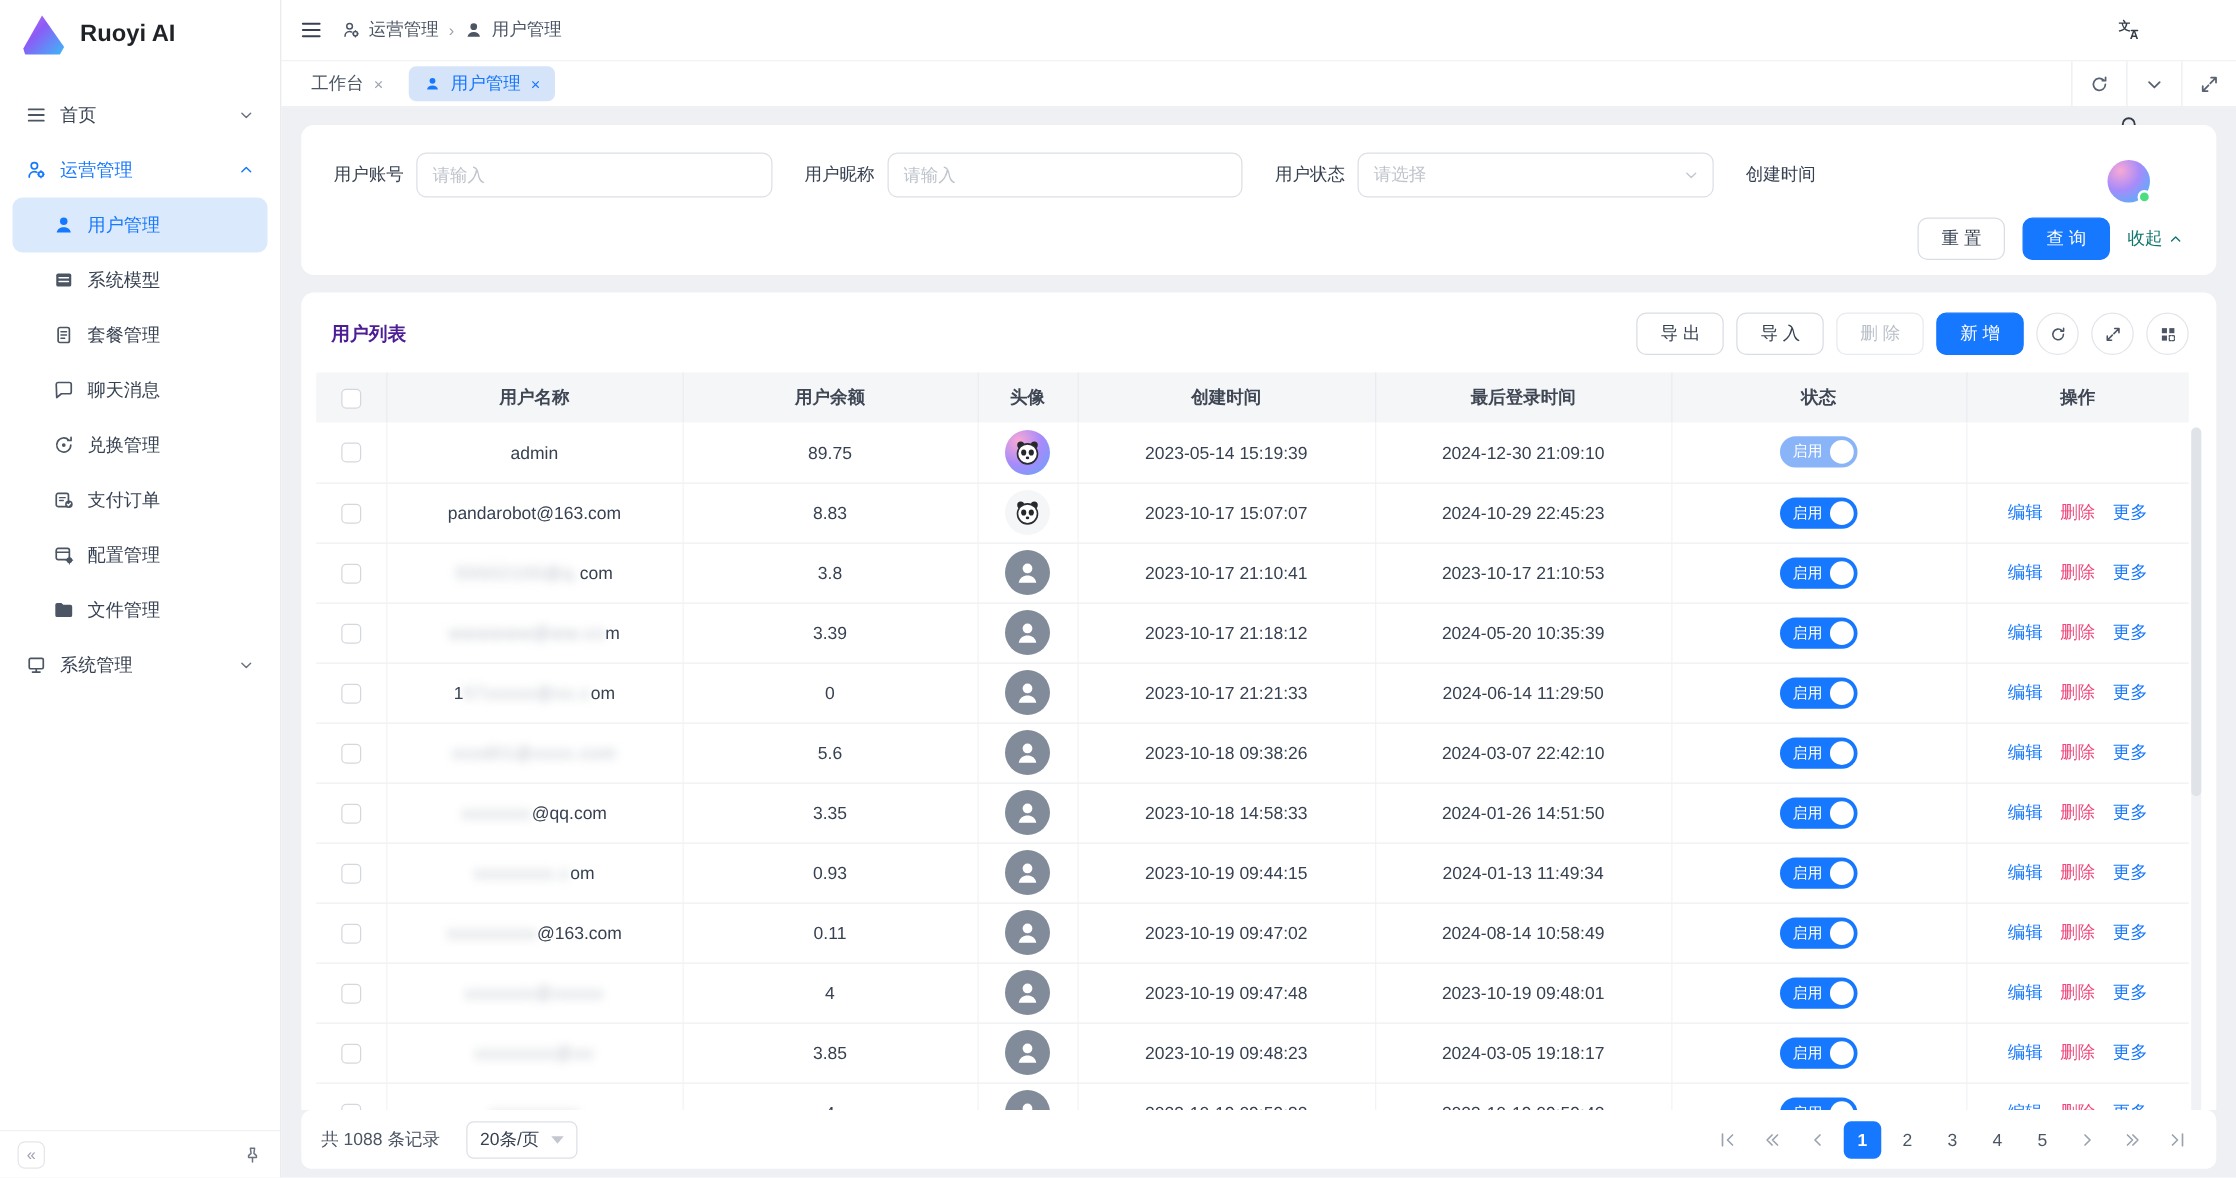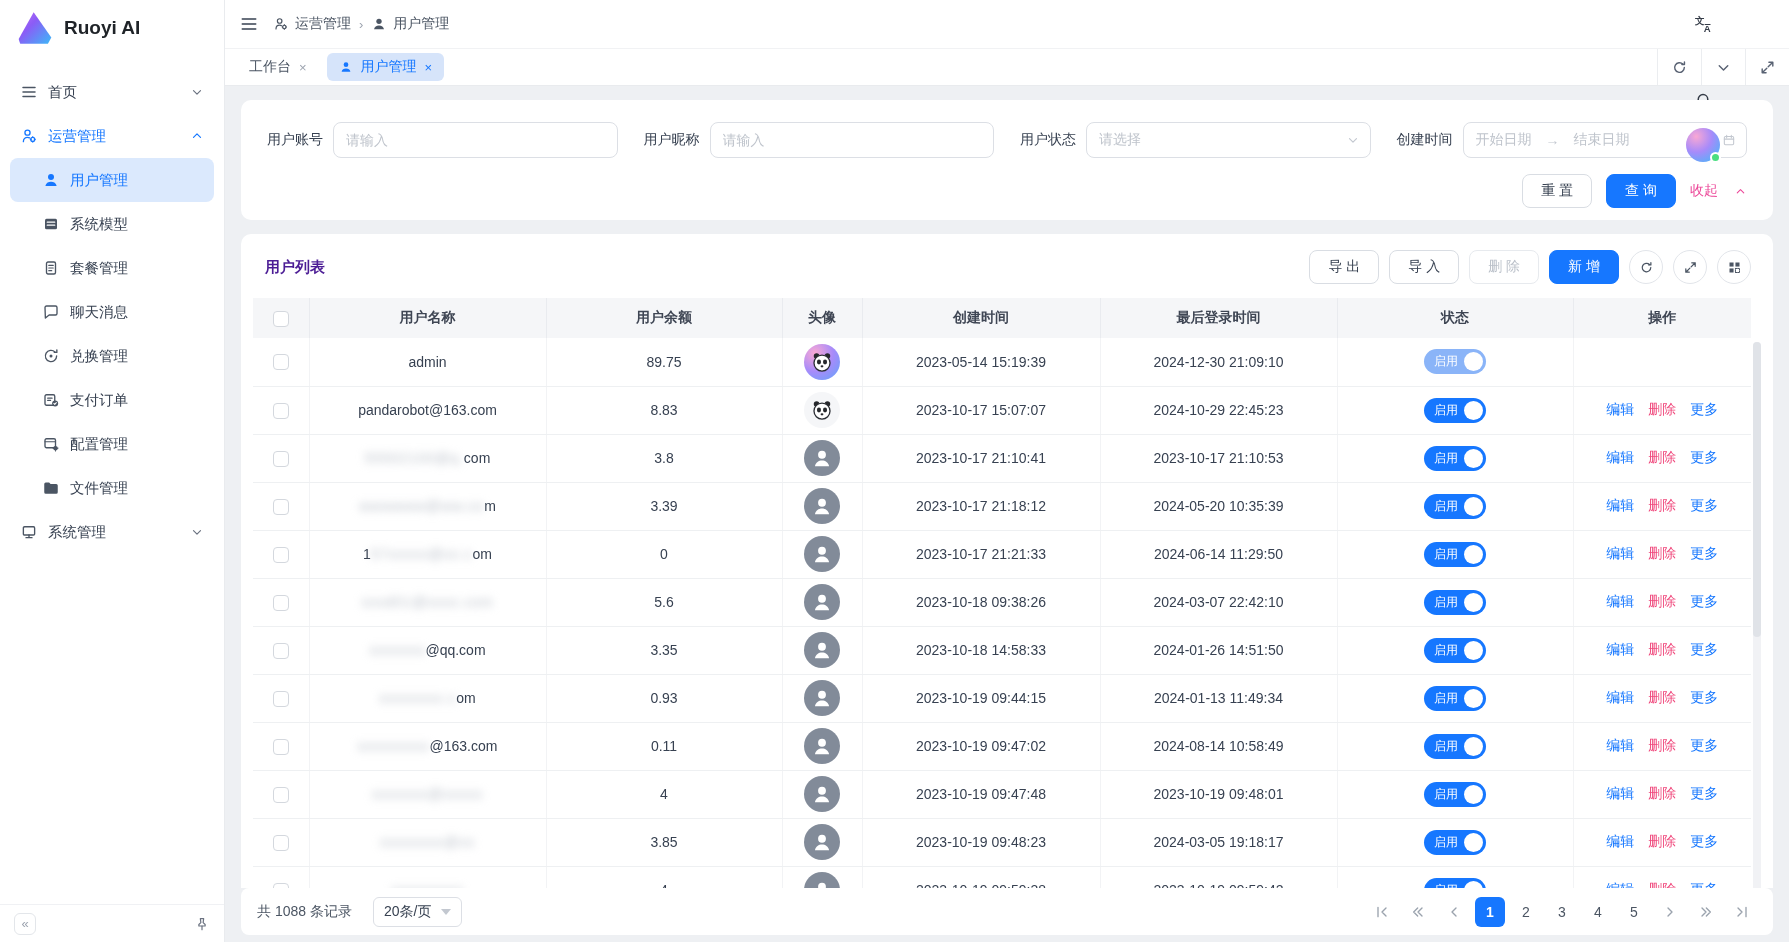--- a/index.html
+++ b/index.html
@@ -70,21 +70,21 @@
   .finput { flex:1; height:36px; border:1px solid #dcdfe5; border-radius:8px; padding:0 12px; font-size:14px; color:#374151; background:#fff; outline:none; min-width:0; }
   .finput::placeholder { color:#bfc4cc; }
   .fselect, .fdates { flex:1; height:36px; border:1px solid #dcdfe5; border-radius:8px; padding:0 10px 0 12px; display:flex; align-items:center; color:#bfc4cc; cursor:pointer; min-width:0; }
   .fselect .caret, .fdates .cal { margin-left:auto; width:14px; height:14px; color:#c3c8d0; display:inline-flex; }
   .fselect .caret svg, .fdates .cal svg { width:100%; height:100%; }
   .fdates .dsep { margin:0 14px; color:#c3c8d0; }
   .btn-row { display:flex; justify-content:flex-end; align-items:center; gap:14px; margin-top:16px; }
   .btn { height:34px; padding:0 18px; border-radius:8px; border:1px solid #d9dde3; background:#fff; color:#374151; font-size:14px; cursor:pointer; }
   .btn.primary { background:#1677ff; border-color:#1677ff; color:#fff; }
   .btn.disabled { color:#b9bfc8; border-color:#e7eaee; background:#fff; cursor:default; }
-  .collapse-link { color:#ec4899; display:inline-flex; align-items:center; gap:16px; cursor:pointer; }
+  .collapse-link { color:#0f766e; display:inline-flex; align-items:center; gap:4px; cursor:pointer; }
   .collapse-link .cchev { width:13px; height:13px; display:inline-flex; }
   .collapse-link .cchev svg { width:100%; height:100%; }
 
   
   .table-card { margin-top:14px; height:760px; padding:16px 12px 0; }
   .toolbar { display:flex; align-items:center; padding:0 10px 14px 12px; }
   .list-title { font-size:15px; font-weight:bold; color:#4c1d95; }
   .tb-actions { margin-left:auto; display:flex; align-items:center; gap:10px; }
   .cbtn { width:34px; height:34px; border-radius:50%; border:1px solid #e2e5ea; background:#fff; color:#4b5563; display:inline-flex; align-items:center; justify-content:center; cursor:pointer; }
   .cbtn svg { width:15px; height:15px; }
@@ -391,31 +391,20 @@
               <span>请选择</span>
               <span class="caret">
                   <svg viewBox="0 0 24 24" fill="none" stroke="currentColor" stroke-width="1.8" stroke-linecap="round" stroke-linejoin="round">
                     <path d="M6 9.5l6 6 6-6" stroke-width="2"></path>
                   </svg>
                 </span>
             </div>
           </div>
           <div class="fgroup">
             <span class="flabel">创建时间</span>
-            <div class="fdates">
-              <span>开始日期</span>
-              <span class="dsep">→</span>
-              <span>结束日期</span>
-              <span class="cal">
-                  <svg viewBox="0 0 24 24" fill="none" stroke="currentColor" stroke-width="1.8" stroke-linecap="round" stroke-linejoin="round">
-                    <rect x="4" y="6" width="16" height="14" rx="2"></rect>
-                    <path d="M8 4v4M16 4v4M4 10.5h16"></path>
-                  </svg>
-                </span>
-            </div>
           </div>
         </div>
         <div class="btn-row">
           <button class="btn">重 置</button>
           <button class="btn primary">查 询</button>
           <span class="collapse-link">
             <span>收起</span>
             <span class="cchev">
                 <svg viewBox="0 0 24 24" fill="none" stroke="currentColor" stroke-width="1.8" stroke-linecap="round" stroke-linejoin="round">
                   <path d="M6 14.5l6-6 6 6" stroke-width="2"></path>

